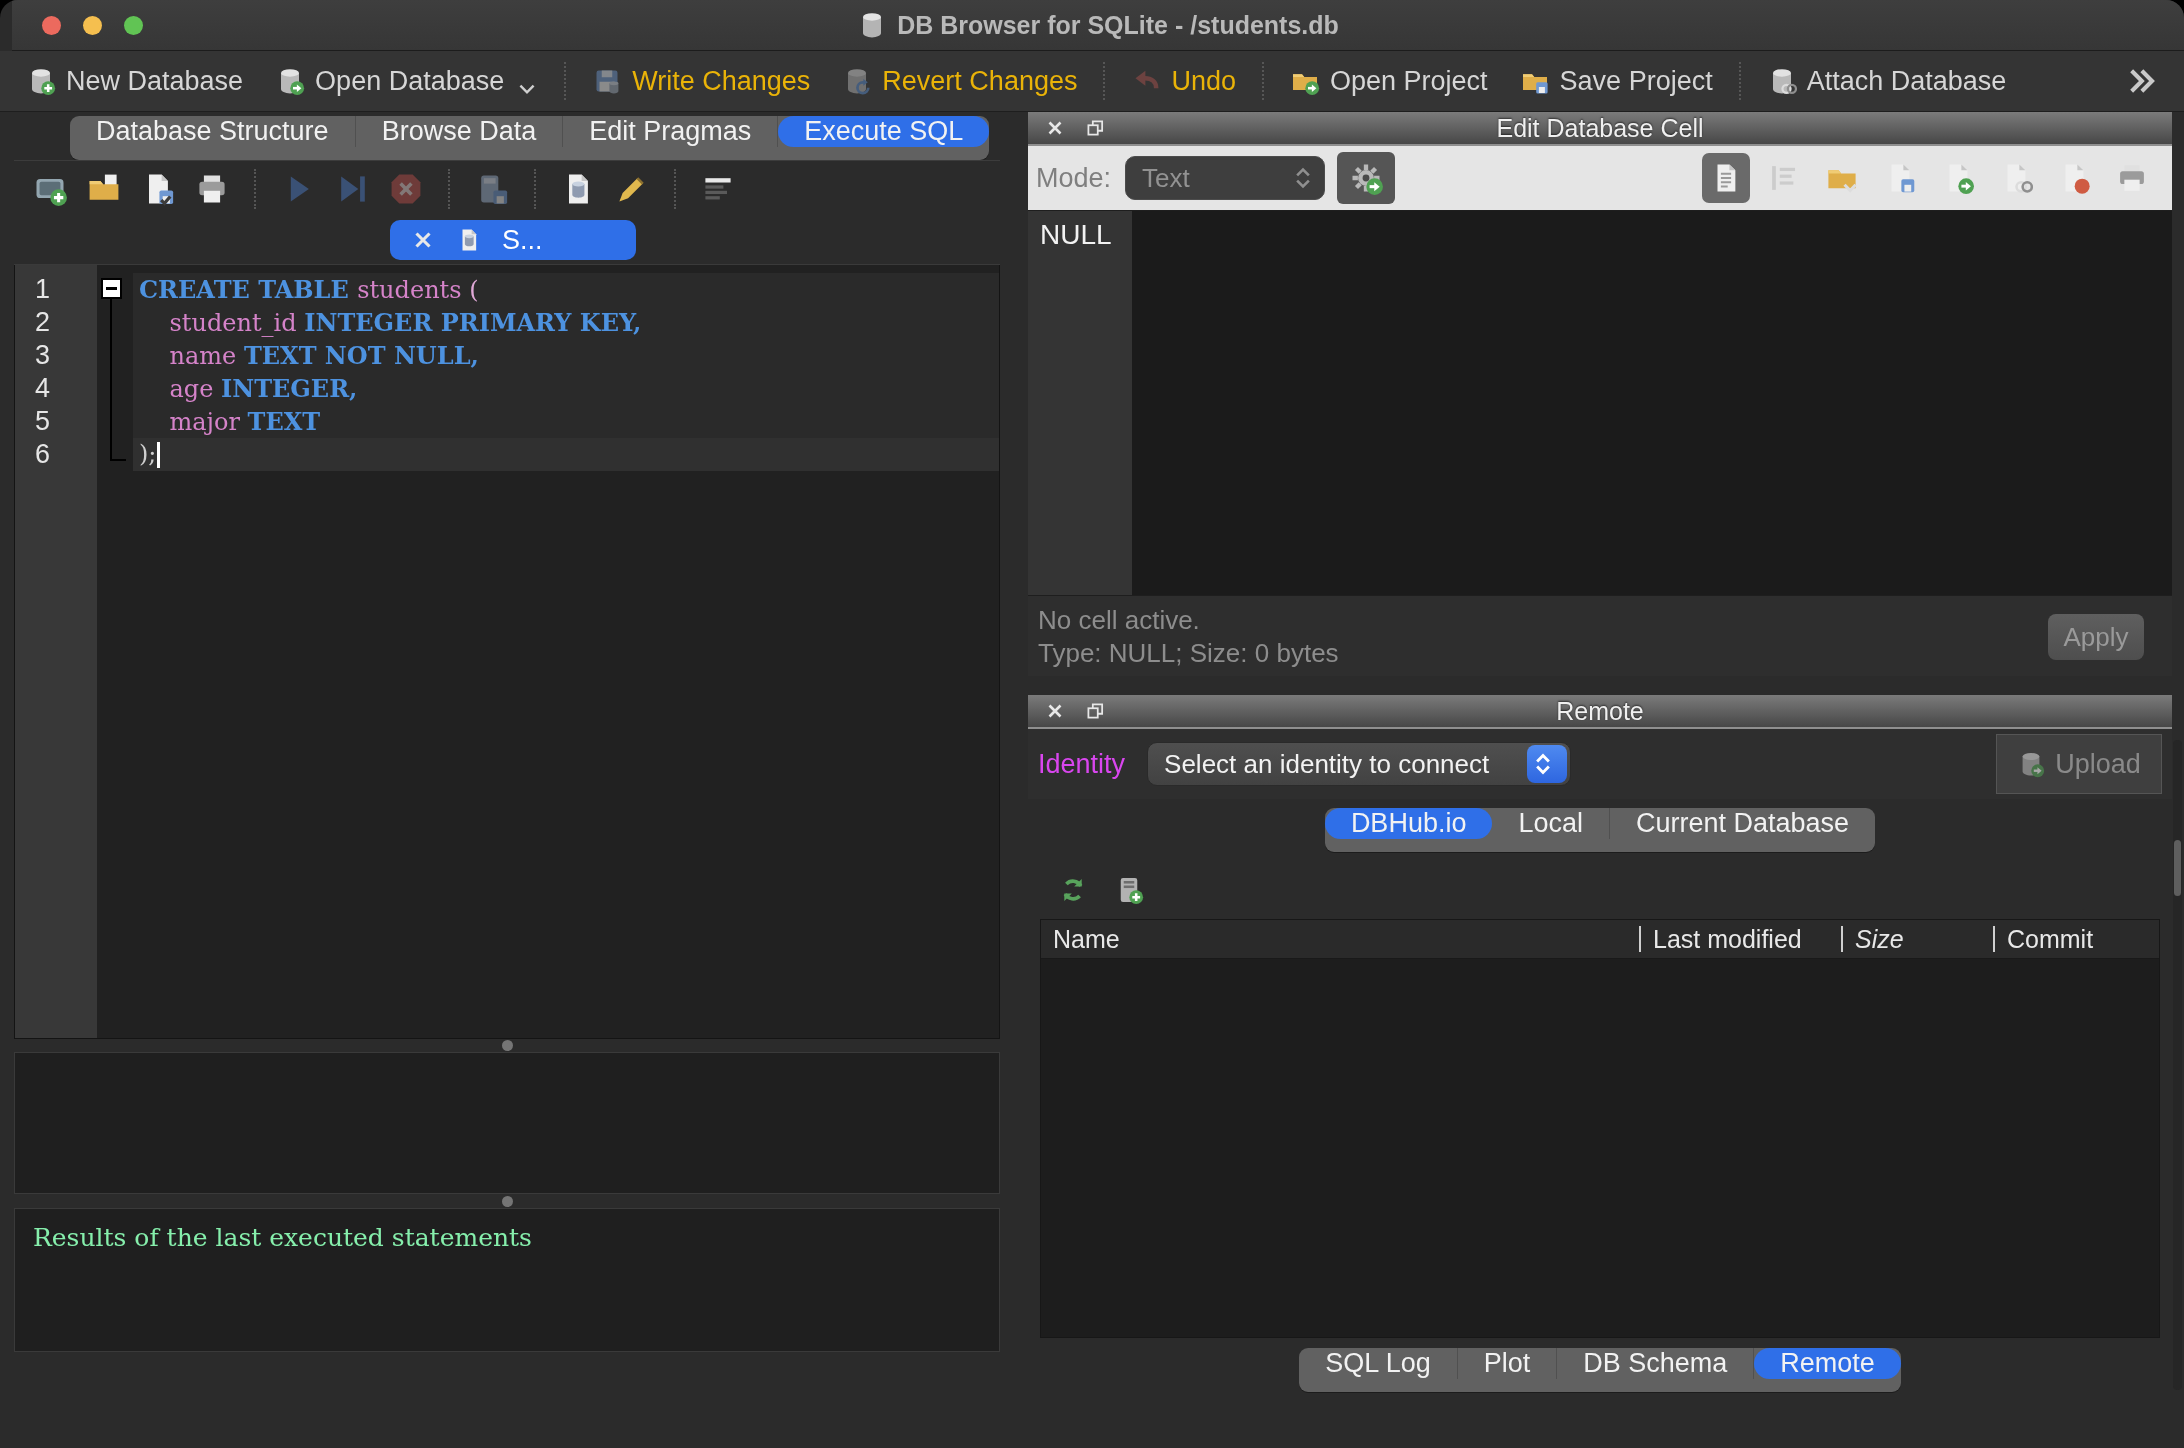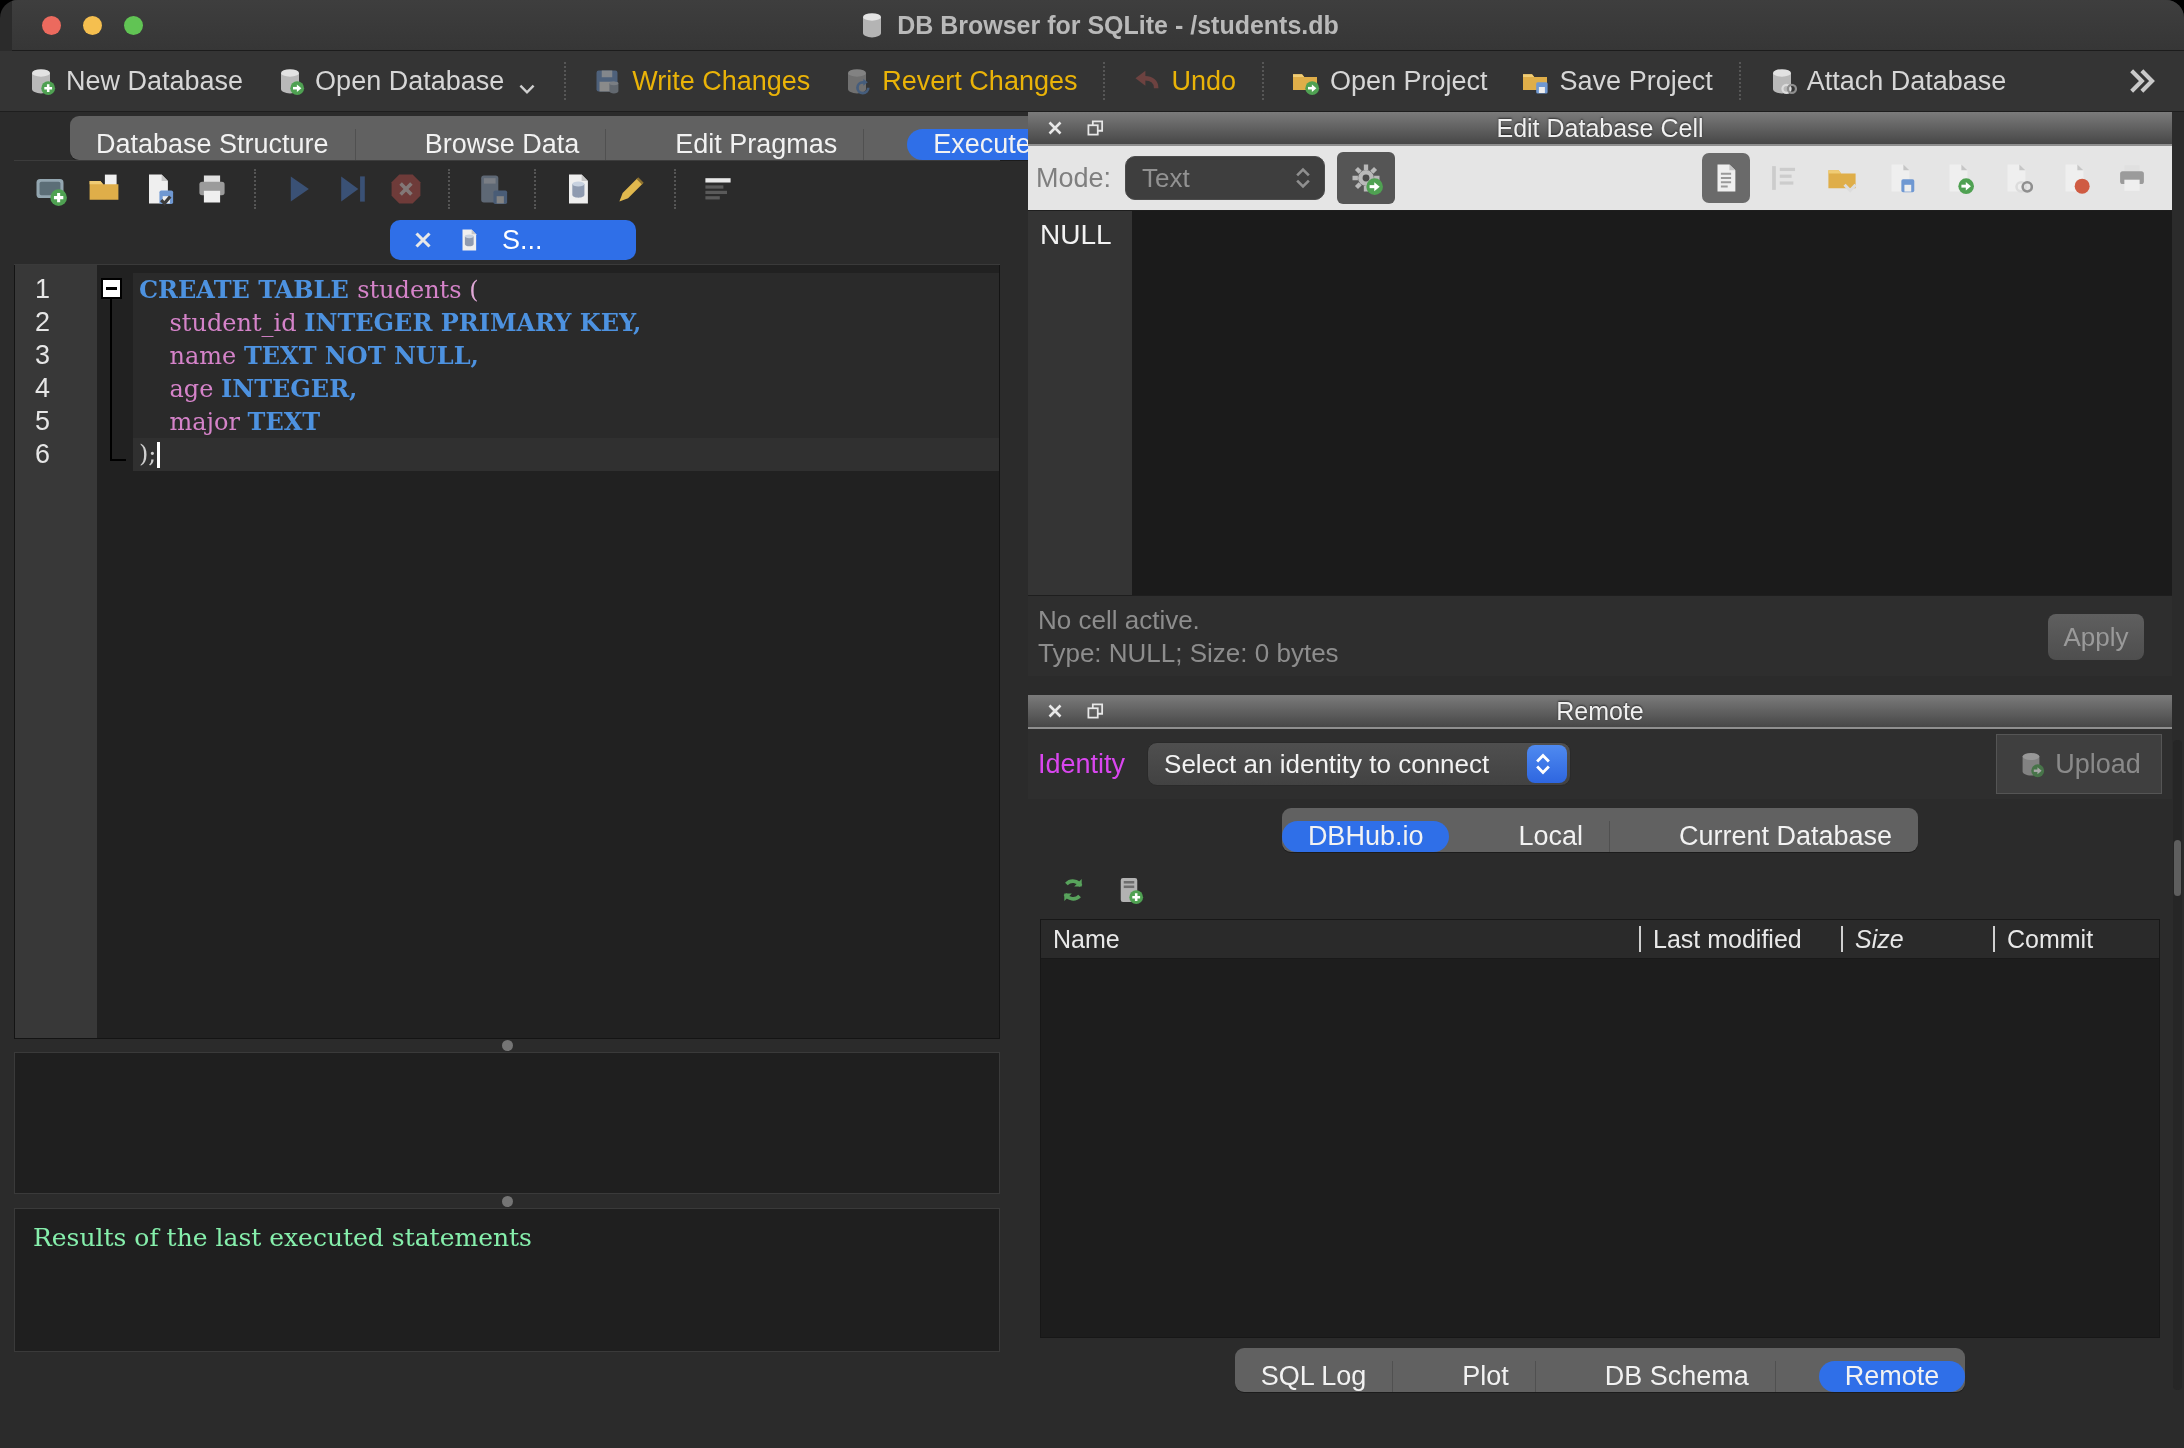--- a/index.html
+++ b/index.html
@@ -30,22 +30,22 @@
   .tb-overflow svg{width:34px;height:34px;}
   .dd-chev{margin-left:2px;margin-top:16px;}
   .dd-chev svg{width:22px;height:22px;}
 
   
   .left-pane{position:absolute;left:14px;top:112px;width:986px;height:1240px;
     display:flex;flex-direction:column;}
   .right-pane{position:absolute;left:1028px;top:112px;width:1144px;height:1290px;}
 
   
-  .seg{display:flex;background:#616161;border-radius:9px;height:44px;align-items:flex-end;
-    box-shadow:0 1px 0 rgba(0,0,0,.35);gap:43px;}
+  .seg{display:flex;background:#616161;border-radius:9px;height:44px;align-items:flex-start;
+    box-shadow:0 1px 0 rgba(0,0,0,.35);}
   .seg>div{display:flex;align-items:center;padding:0 26px;color:#f2f2f2;font-size:27px;
     border-right:1px solid #505050;white-space:nowrap;}
   .seg>div:last-child{border-right:none;}
   .seg>div.sel{background:#2f6fe8;border-radius:20px;border-right:none;}
   .seg>div.sel+div{border-left:none;}
 
   .main-tabs-row{height:48px;display:flex;align-items:flex-end;padding-left:56px;}
   .main-tabs-row .seg{height:44px;}
 
   

